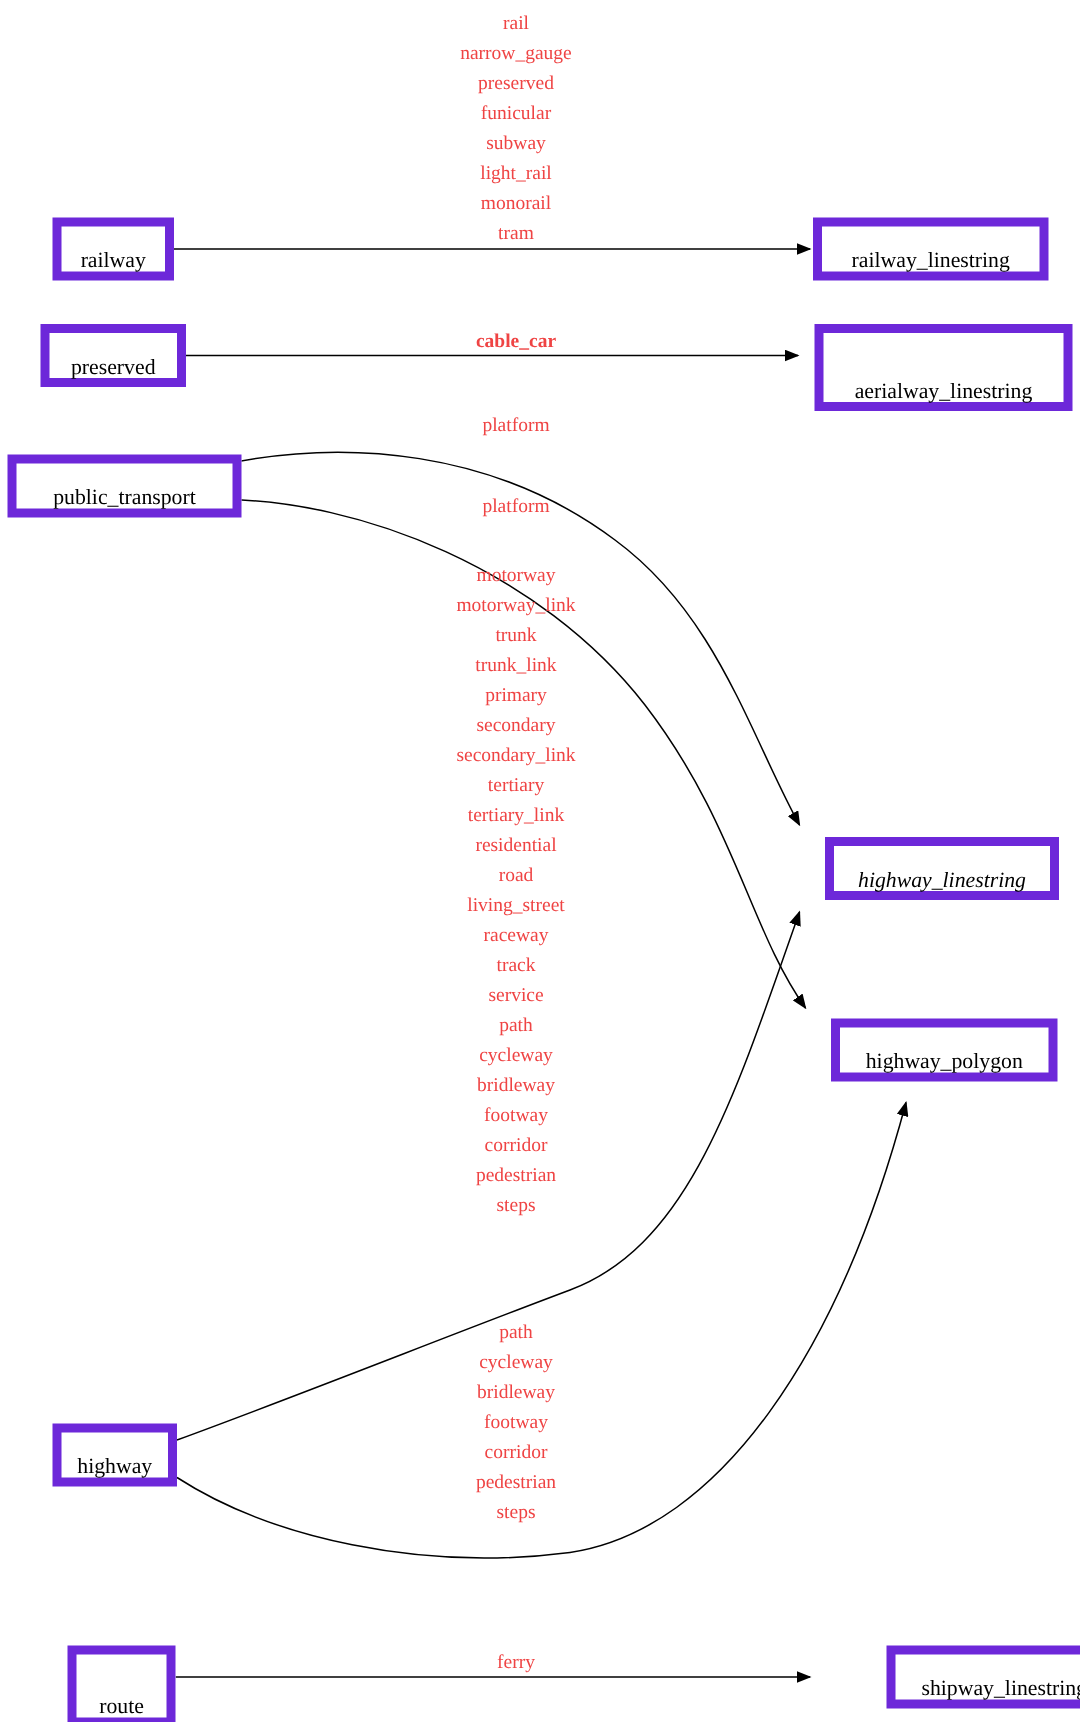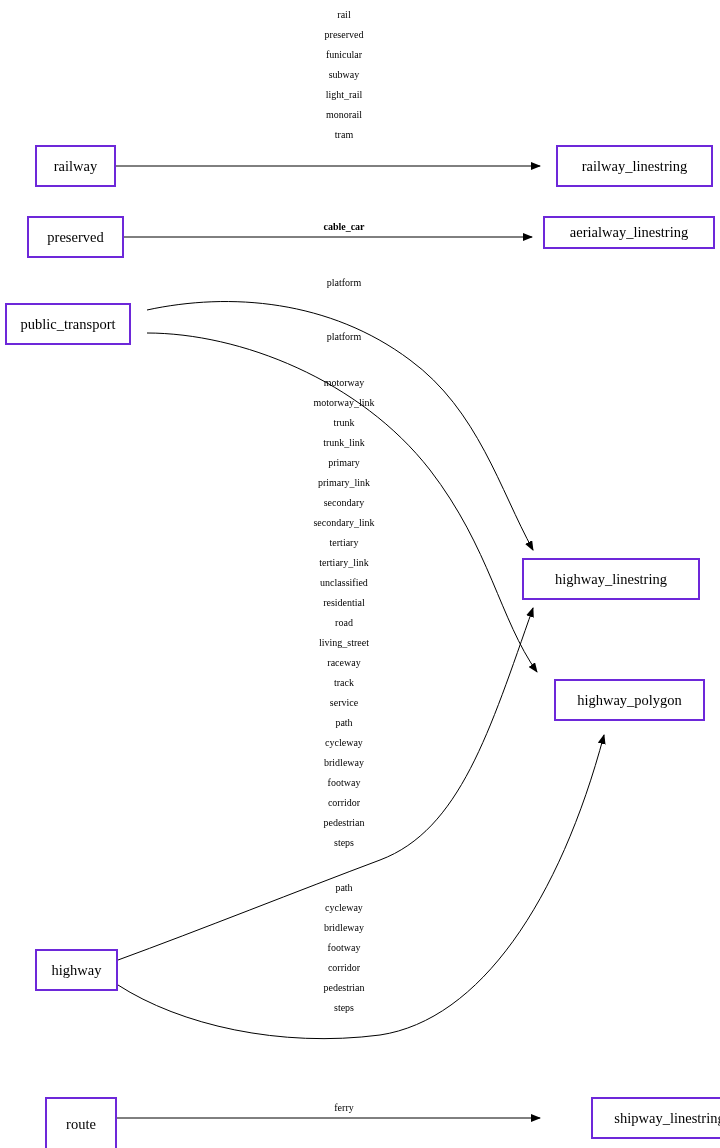--- a/index.html
+++ b/index.html
@@ -19,35 +19,35 @@
     position: absolute;
     left: 0;
     top: 0;
     width: 720px;
     height: 1148px;
     pointer-events: none;
   }
   .node {
     position: absolute;
     box-sizing: border-box;
-    border: 2px solid #6d28d9;
+    border: 6px solid #6d28d9;
     background: #ffffff;
     color: #000000;
     font-size: 14.5px;
     line-height: 1;
     display: flex;
-    align-items: center;
+    align-items: flex-end;
     justify-content: center;
     white-space: nowrap;
   }
   .label-stack {
     position: absolute;
     text-align: center;
-    font-size: 10px;
-    color: #000000;
+    font-size: 13px;
+    color: #ef4444;
     line-height: 20px;
     white-space: nowrap;
   }
   .label-stack div {
     height: 20px;
   }
 </style>
 </head>
 <body>
 
@@ -86,37 +86,37 @@
 
     <g>
       <path d="M117,1118 L540,1118" stroke="#000000" fill="none" stroke-width="1" marker-end="url(#arrow)"></path>
     </g>
   </svg>
 
   <div class="node" style="left:35px; top:145px; width:81px; height:42px;">
     <span>railway</span>
   </div>
 
-  <div class="node" style="left:556px; top:145px; width:157px; height:42px;">
+  <div class="node" style="left:542px; top:145px; width:157px; height:42px;">
     <span>railway_linestring</span>
   </div>
 
   <div class="node" style="left:27px; top:216px; width:97px; height:42px;">
     <span>preserved</span>
   </div>
 
-  <div class="node" style="left:543px; top:216px; width:172px; height:33px;">
+  <div class="node" style="left:543px; top:216px; width:172px; height:58px;">
     <span>aerialway_linestring</span>
   </div>
 
-  <div class="node" style="left:5px; top:303px; width:126px; height:42px;">
+  <div class="node" style="left:5px; top:303px; width:156px; height:42px;">
     <span>public_transport</span>
   </div>
 
-  <div class="node" style="left:522px; top:558px; width:178px; height:42px;">
+  <div class="node" style="left:550px; top:558px; width:156px; height:42px;font-style:italic;">
     <span>highway_linestring</span>
   </div>
 
   <div class="node" style="left:554px; top:679px; width:151px; height:42px;">
     <span>highway_polygon</span>
   </div>
 
   <div class="node" style="left:35px; top:949px; width:83px; height:42px;">
     <span>highway</span>
   </div>
@@ -124,20 +124,21 @@
   <div class="node" style="left:45px; top:1097px; width:72px; height:54px;">
     <span>route</span>
   </div>
 
   <div class="node" style="left:551px; top:1097px; width:157px; height:42px;margin-left:40px;">
     <span>shipway_linestring</span>
   </div>
 
   <div class="label-stack" id="ls0" style="left:0; top:5px; width:688px;">
       <div>rail</div>
+      <div>narrow_gauge</div>
       <div>preserved</div>
       <div>funicular</div>
       <div>subway</div>
       <div>light_rail</div>
       <div>monorail</div>
       <div>tram</div>
     </div>
 
   <div class="label-stack" id="ls1" style="left:0; top:217px; width:688px;font-weight:bold;">
       <div>cable_car</div>
@@ -150,26 +151,24 @@
   <div class="label-stack" id="ls3" style="left:0; top:327px; width:688px;">
       <div>platform</div>
     </div>
 
   <div class="label-stack" id="ls4" style="left:0; top:373px; width:688px;">
       <div>motorway</div>
       <div>motorway_link</div>
       <div>trunk</div>
       <div>trunk_link</div>
       <div>primary</div>
-      <div>primary_link</div>
       <div>secondary</div>
       <div>secondary_link</div>
       <div>tertiary</div>
       <div>tertiary_link</div>
-      <div>unclassified</div>
       <div>residential</div>
       <div>road</div>
       <div>living_street</div>
       <div>raceway</div>
       <div>track</div>
       <div>service</div>
       <div>path</div>
       <div>cycleway</div>
       <div>bridleway</div>
       <div>footway</div>

